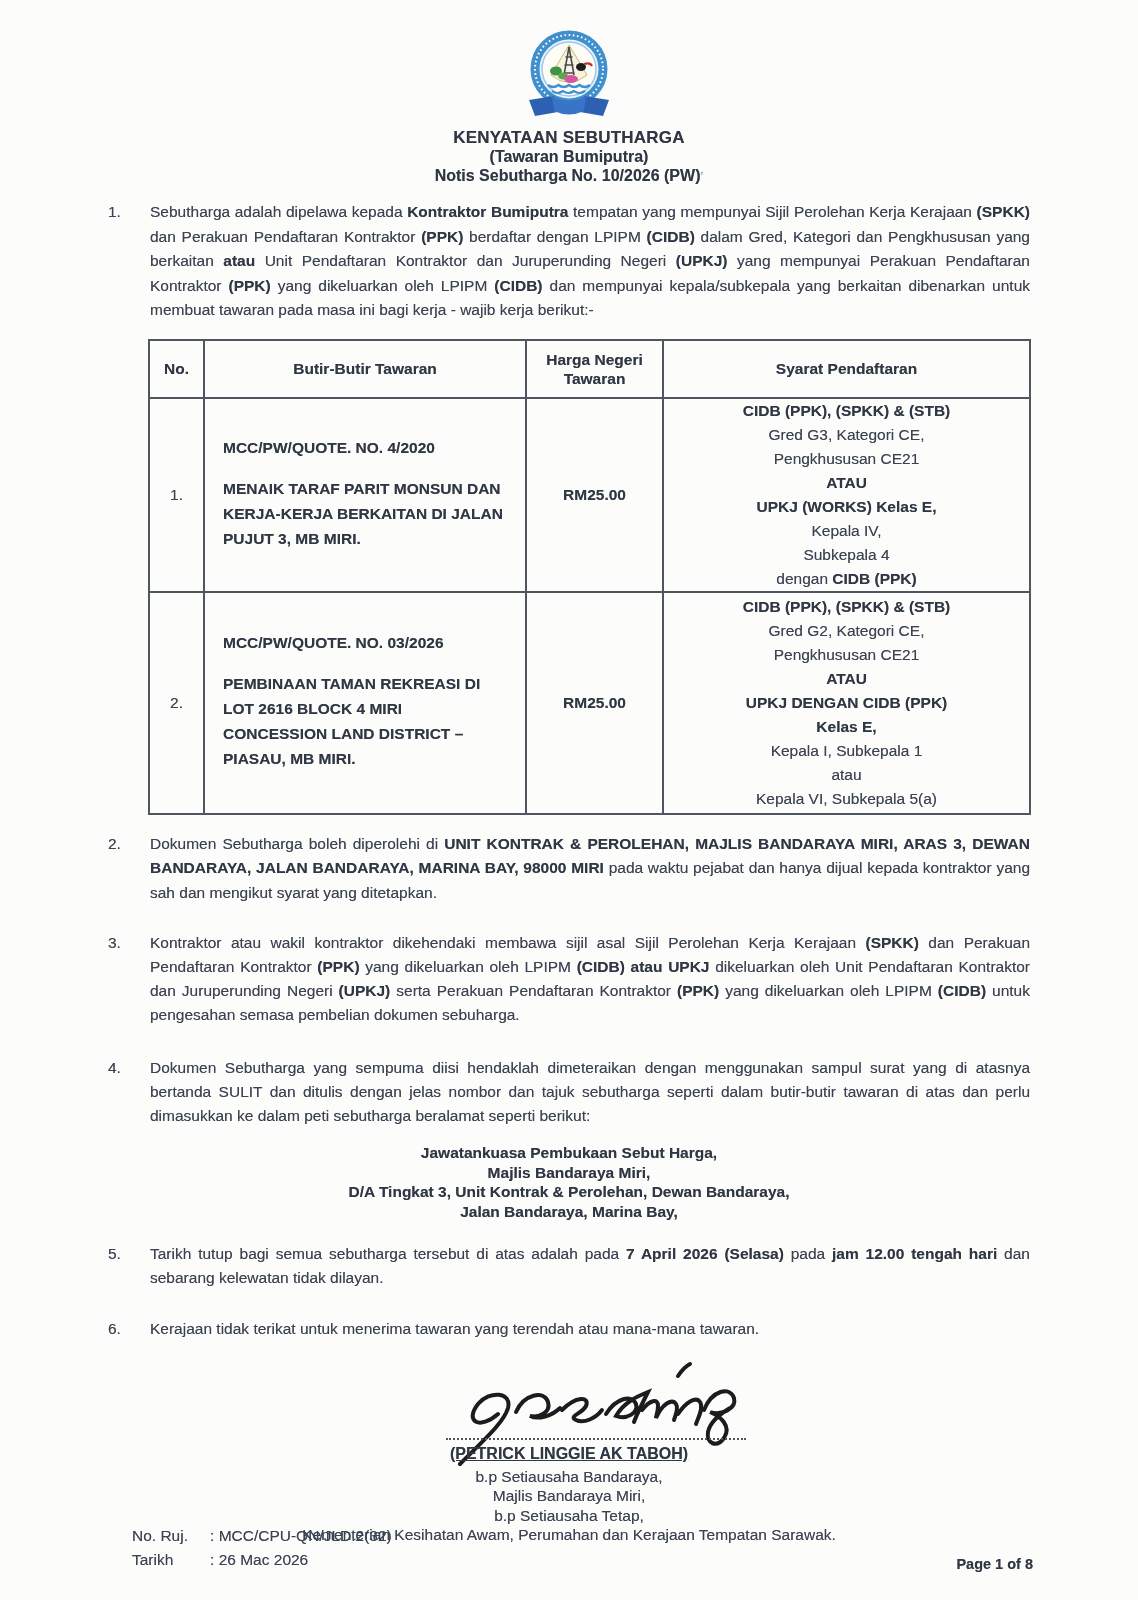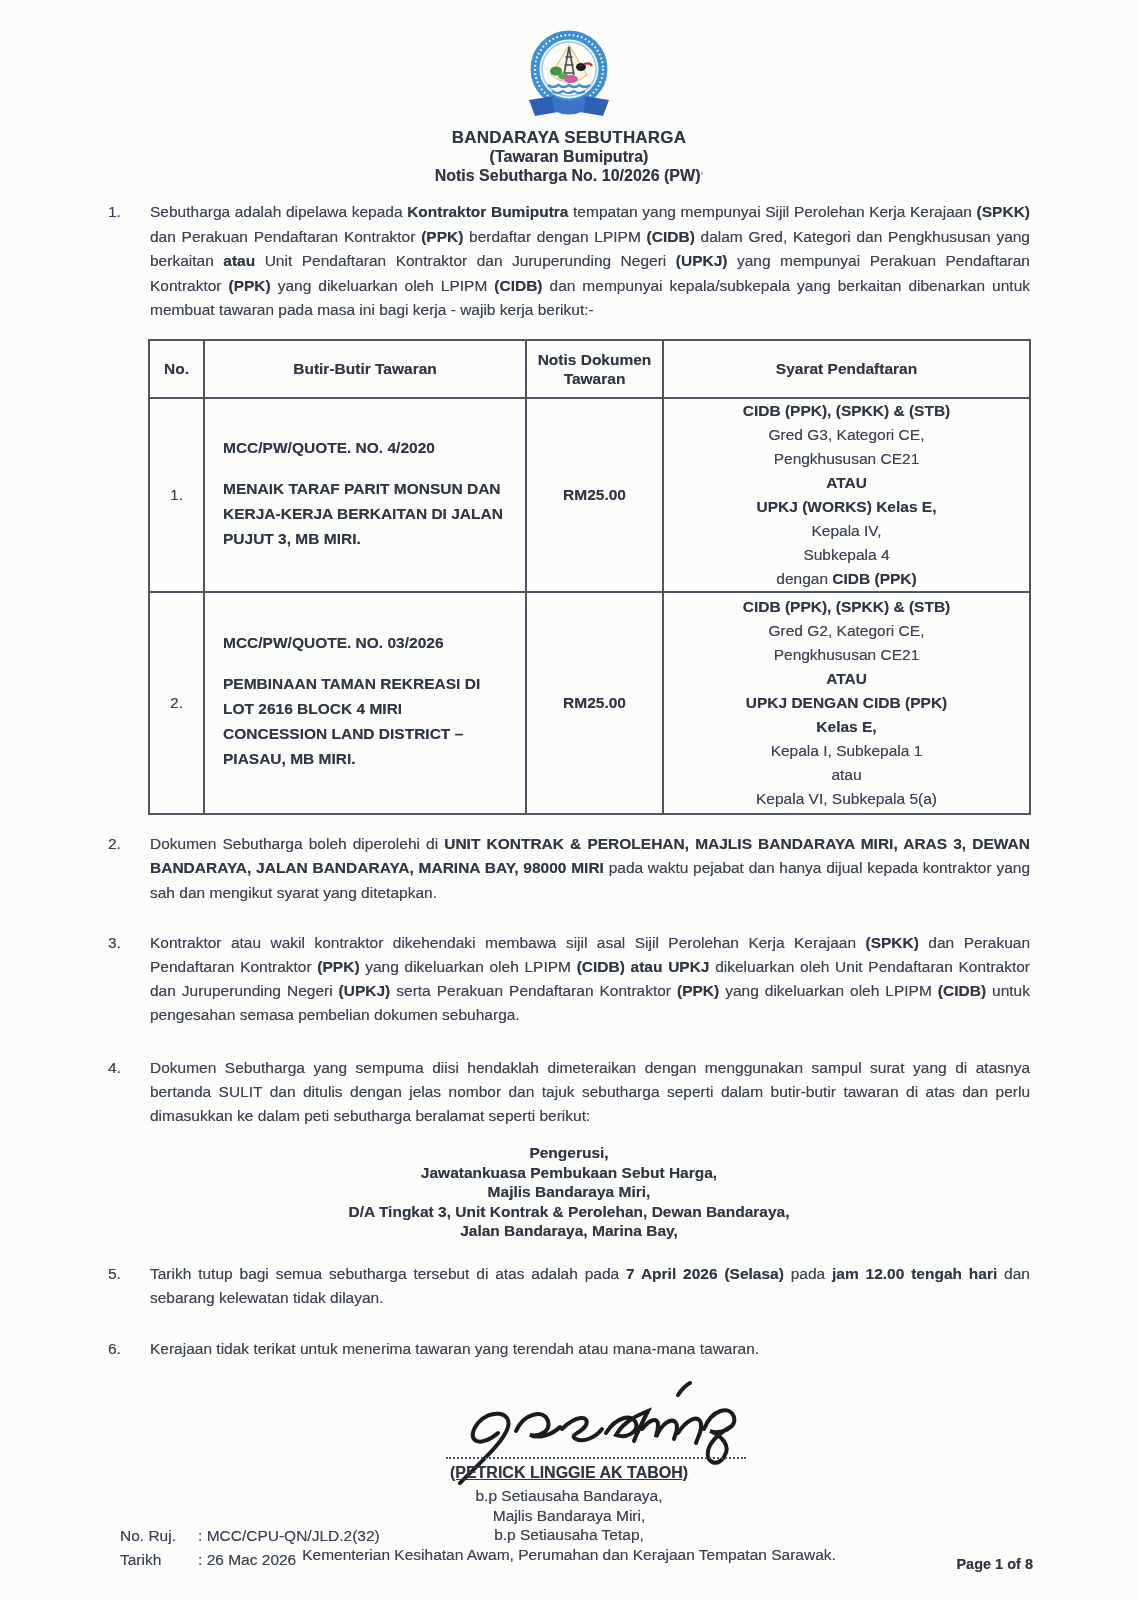--- a/index.html
+++ b/index.html
@@ -59,21 +59,21 @@
   .sig-block { margin-top:8px; text-align:center; position:relative; height:205px; }
   .sig-svg { position:absolute; left:420px; top:2px; }
   .sig-dotline { position:absolute; left:446px; top:88px; width:300px;
                  border-bottom:2px dotted #4e5662; }
   .sig-name { position:absolute; top:95px; left:0; width:100%; font-weight:bold;
               color:#2f3744; font-size:16px;text-decoration:underline; }
   .sig-lines { position:absolute; top:117px; left:0; width:100%; font-size:15.5px; }
   .sig-lines > div { line-height:19.5px; }
 
   
-  .footer { position:absolute; left:0; bottom:28px; width:1138px; }
+  .footer { position:absolute; left:0; bottom:28px; width:1138px;padding-left:12px; }
   .footer-ref { margin-left:120px; font-size:15.5px; }
   .footer-ref .frow { line-height:24px; display:flex; }
   .footer-ref .lbl { width:78px; }
   .page-num { position:absolute; right:105px; bottom:0; font-weight:bold;
               font-size:14.5px; color:#2f3744; }
 </style>
 </head>
 <body>
 
 <div class="page">
@@ -91,21 +91,21 @@
         <ellipse cx="42" cy="41" rx="6" ry="4.5" fill="#3f9246"></ellipse>
         <ellipse cx="49" cy="46" rx="5" ry="3.5" fill="#58a84f"></ellipse>
         <ellipse cx="57" cy="49" rx="7" ry="4" fill="#d8569f"></ellipse>
         <path d="M34 55 q5 4 10.5 0 q5 4 10.5 0 q5 4 10.5 0 q5 4 10.5 0" stroke="#3e8fd2" stroke-width="2.4" fill="none"></path>
         <path d="M38 61 q5 4 11 0 q5 4 11 0 q5 4 11 0" stroke="#3e8fd2" stroke-width="2.2" fill="none"></path>
         <path d="M15 70 L40 66 L44 82 L21 86 Z" fill="#2d5fb3"></path>
         <path d="M95 70 L70 66 L66 82 L89 86 Z" fill="#2d5fb3"></path>
         <path d="M38 66 Q55 75 72 66 L70 81 Q55 88 40 81 Z" fill="#3a74c9"></path>
       </svg>
     </span>
-    <div class="title-line">BANDARAYA SEBUTHARGA</div>
+    <div class="title-line">KENYATAAN SEBUTHARGA</div>
     <div class="title-line2">(Tawaran Bumiputra)</div>
     <div class="title-line2"><span>Notis Sebutharga No. 10/2026 (PW)</span><span class="artifact">ʼ</span></div>
   </div>
 
   <div class="content">
 
     <div class="para p1">
       <div class="num">1.</div>
       <div class="txt"><span>Sebutharga adalah dipelawa kepada </span><span class="b">Kontraktor Bumiputra</span><span> tempatan yang mempunyai Sijil Perolehan Kerja Kerajaan </span><span class="b">(SPKK)</span><span> dan Perakuan Pendaftaran Kontraktor </span><span class="b">(PPK)</span><span> berdaftar dengan LPIPM </span><span class="b">(CIDB)</span><span> dalam Gred, Kategori dan Pengkhususan yang berkaitan </span><span class="b">atau</span><span> Unit Pendaftaran Kontraktor dan Juruperunding Negeri </span><span class="b">(UPKJ)</span><span> yang mempunyai Perakuan Pendaftaran Kontraktor </span><span class="b">(PPK)</span><span> yang dikeluarkan oleh LPIPM </span><span class="b">(CIDB)</span><span> dan mempunyai kepala/subkepala yang berkaitan dibenarkan untuk membuat tawaran pada masa ini bagi kerja - wajib kerja berikut:-</span></div>
     </div>
@@ -114,21 +114,21 @@
       <colgroup>
         <col class="col-no">
           <col class="col-butir">
           <col class="col-harga">
           <col class="col-syarat">
       </colgroup>
       <thead>
         <tr>
           <th>No.</th>
           <th>Butir-Butir Tawaran</th>
-          <th>Notis Dokumen Tawaran</th>
+          <th>Harga Negeri Tawaran</th>
           <th>Syarat Pendaftaran</th>
         </tr>
       </thead>
       <tbody>
         <tr class="row-1">
           <td class="cell-no">1.</td>
           <td class="cell-butir">
             <div class="quote-no">MCC/PW/QUOTE. NO. 4/2020</div>
             <div class="quote-desc">MENAIK TARAF PARIT MONSUN DAN KERJA-KERJA BERKAITAN DI JALAN PUJUT 3, MB MIRI.</div>
           </td>
@@ -176,21 +176,20 @@
       <div class="txt"><span>Kontraktor atau wakil kontraktor dikehendaki membawa sijil asal Sijil Perolehan Kerja Kerajaan </span><span class="b">(SPKK)</span><span> dan Perakuan Pendaftaran Kontraktor </span><span class="b">(PPK)</span><span> yang dikeluarkan oleh LPIPM </span><span class="b">(CIDB) atau UPKJ</span><span> dikeluarkan oleh Unit Pendaftaran Kontraktor dan Juruperunding Negeri </span><span class="b">(UPKJ)</span><span> serta Perakuan Pendaftaran Kontraktor </span><span class="b">(PPK)</span><span> yang dikeluarkan oleh LPIPM </span><span class="b">(CIDB)</span><span> untuk pengesahan semasa pembelian dokumen sebuharga.</span></div>
     </div>
 
     <div class="para p4">
       <div class="num">4.</div>
       <div class="txt"><span>Dokumen Sebutharga yang sempuma diisi hendaklah dimeteraikan dengan menggunakan sampul surat yang di atasnya bertanda SULIT dan ditulis dengan jelas nombor dan tajuk sebutharga seperti dalam butir-butir tawaran di atas dan perlu dimasukkan ke dalam peti sebutharga beralamat seperti berikut:</span></div>
     </div>
   </div>
 
   <div class="address-block">
-      <div>Pengerusi,</div>
       <div>Jawatankuasa Pembukaan Sebut Harga,</div>
       <div>Majlis Bandaraya Miri,</div>
       <div>D/A Tingkat 3, Unit Kontrak &amp; Perolehan, Dewan Bandaraya,</div>
       <div>Jalan Bandaraya, Marina Bay,</div>
     </div>
 
   <div class="content">
 
     <div class="para p5">
       <div class="num">5.</div>

